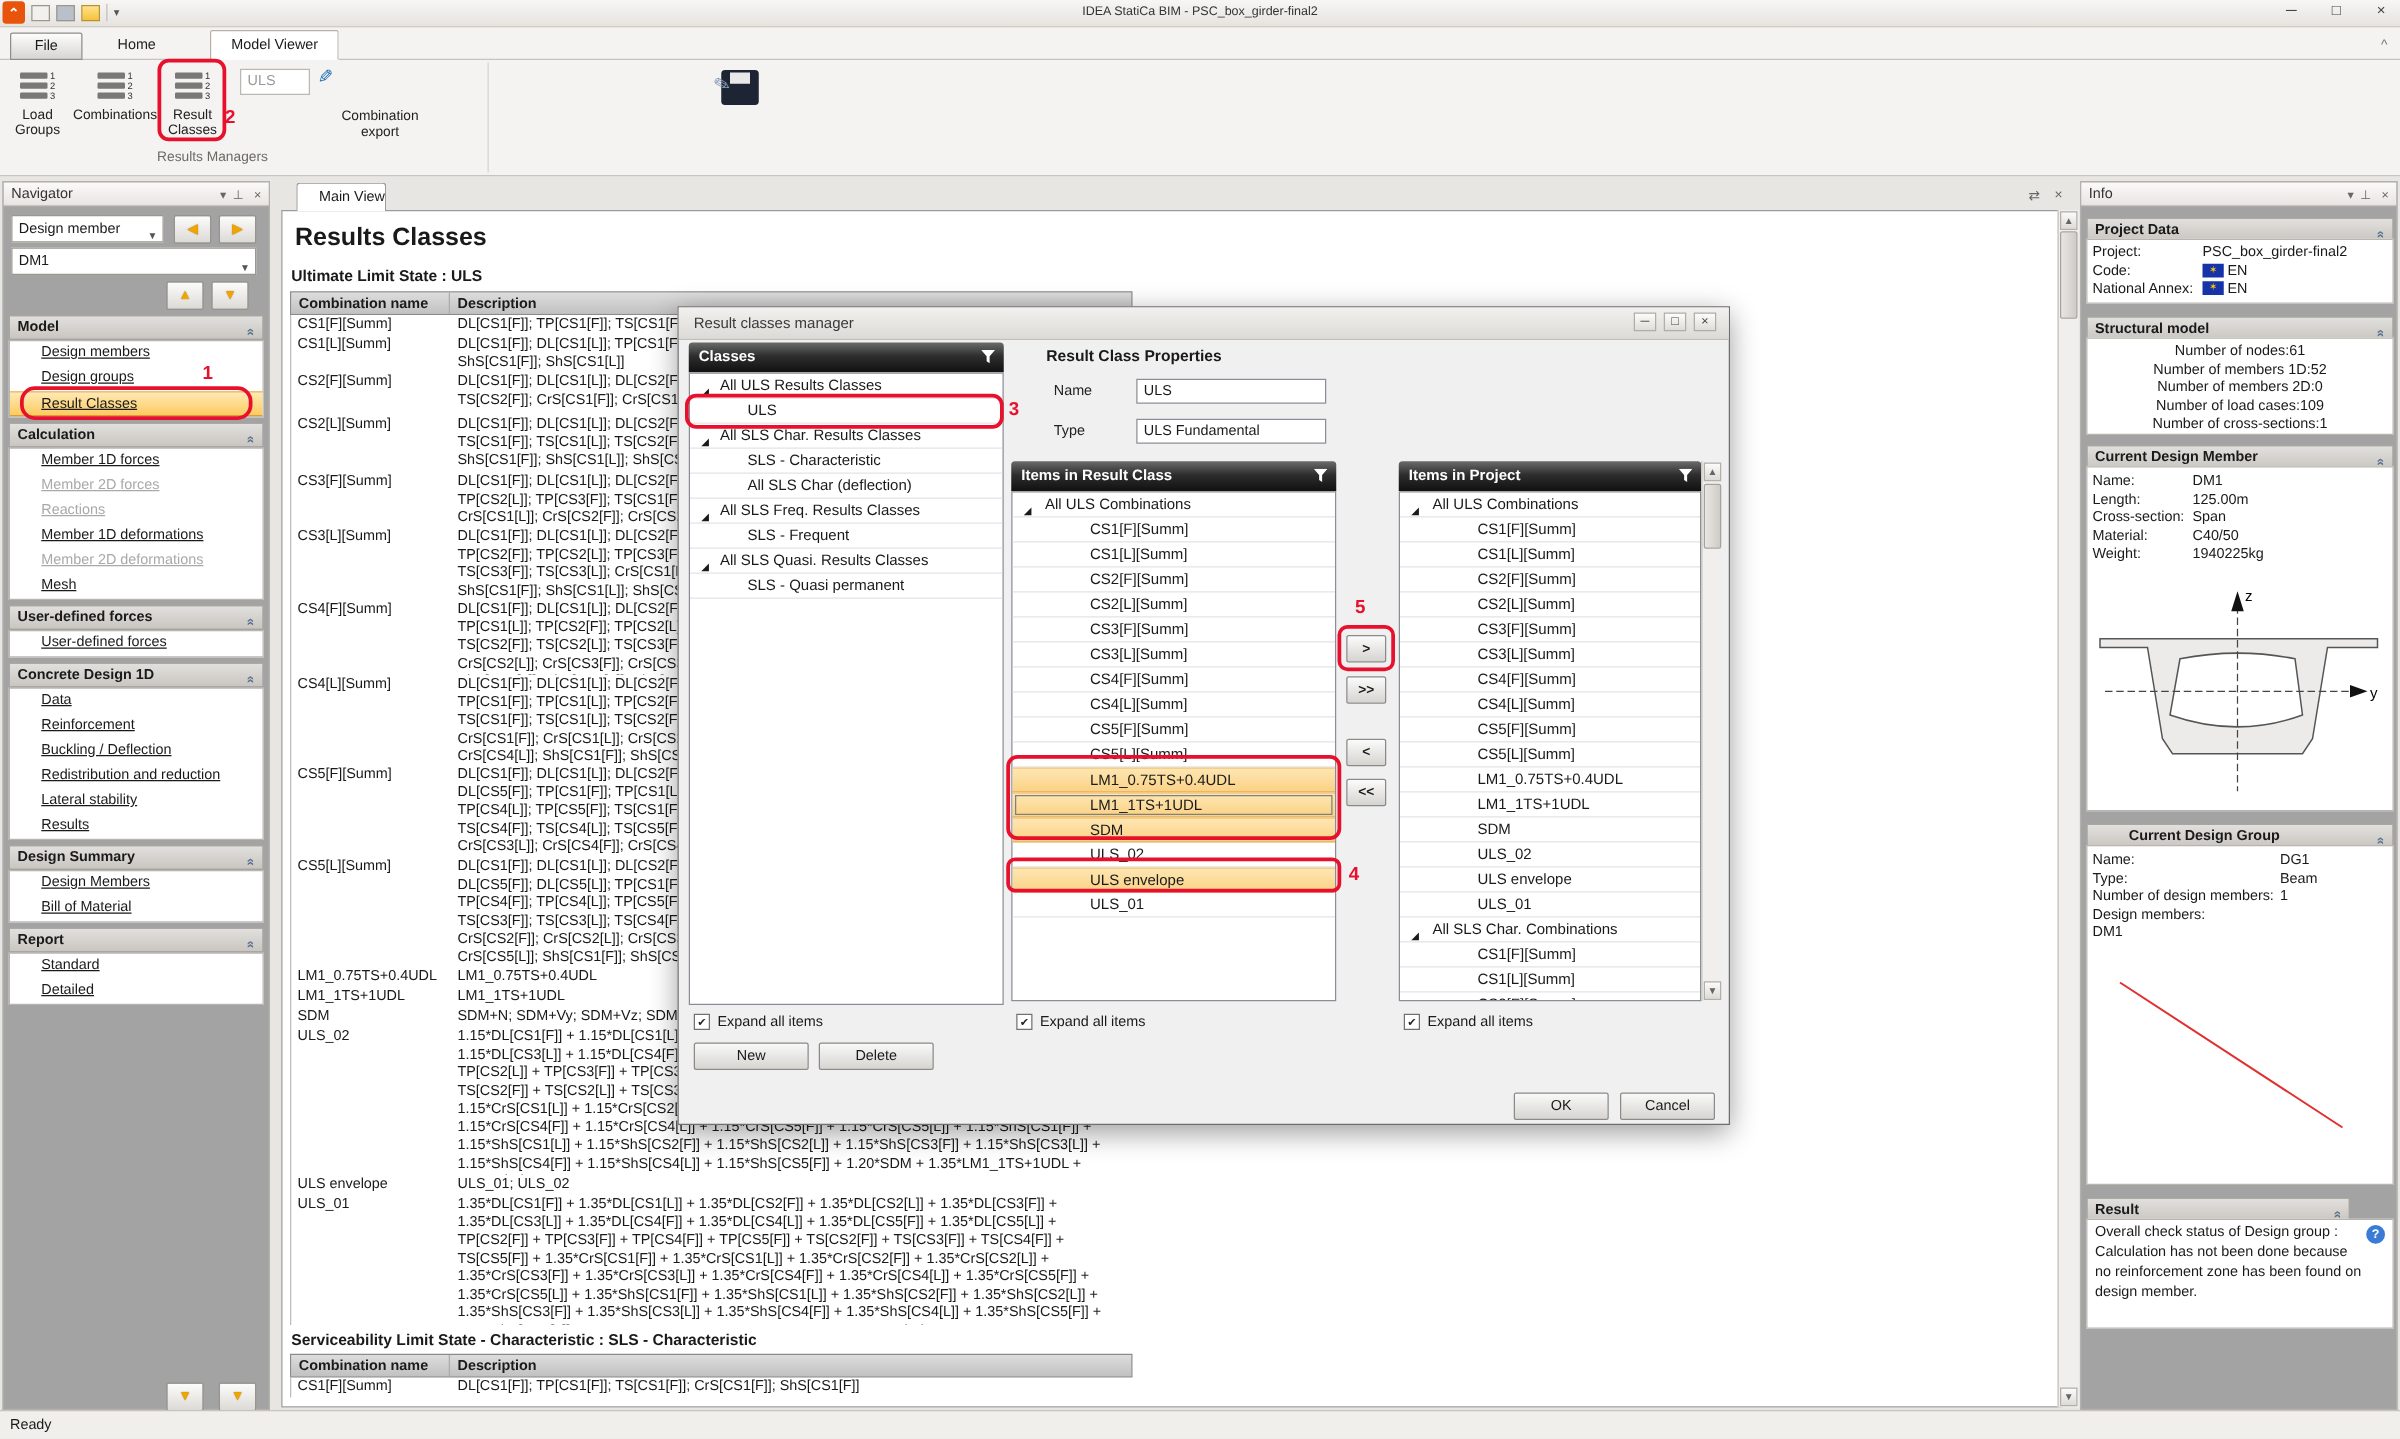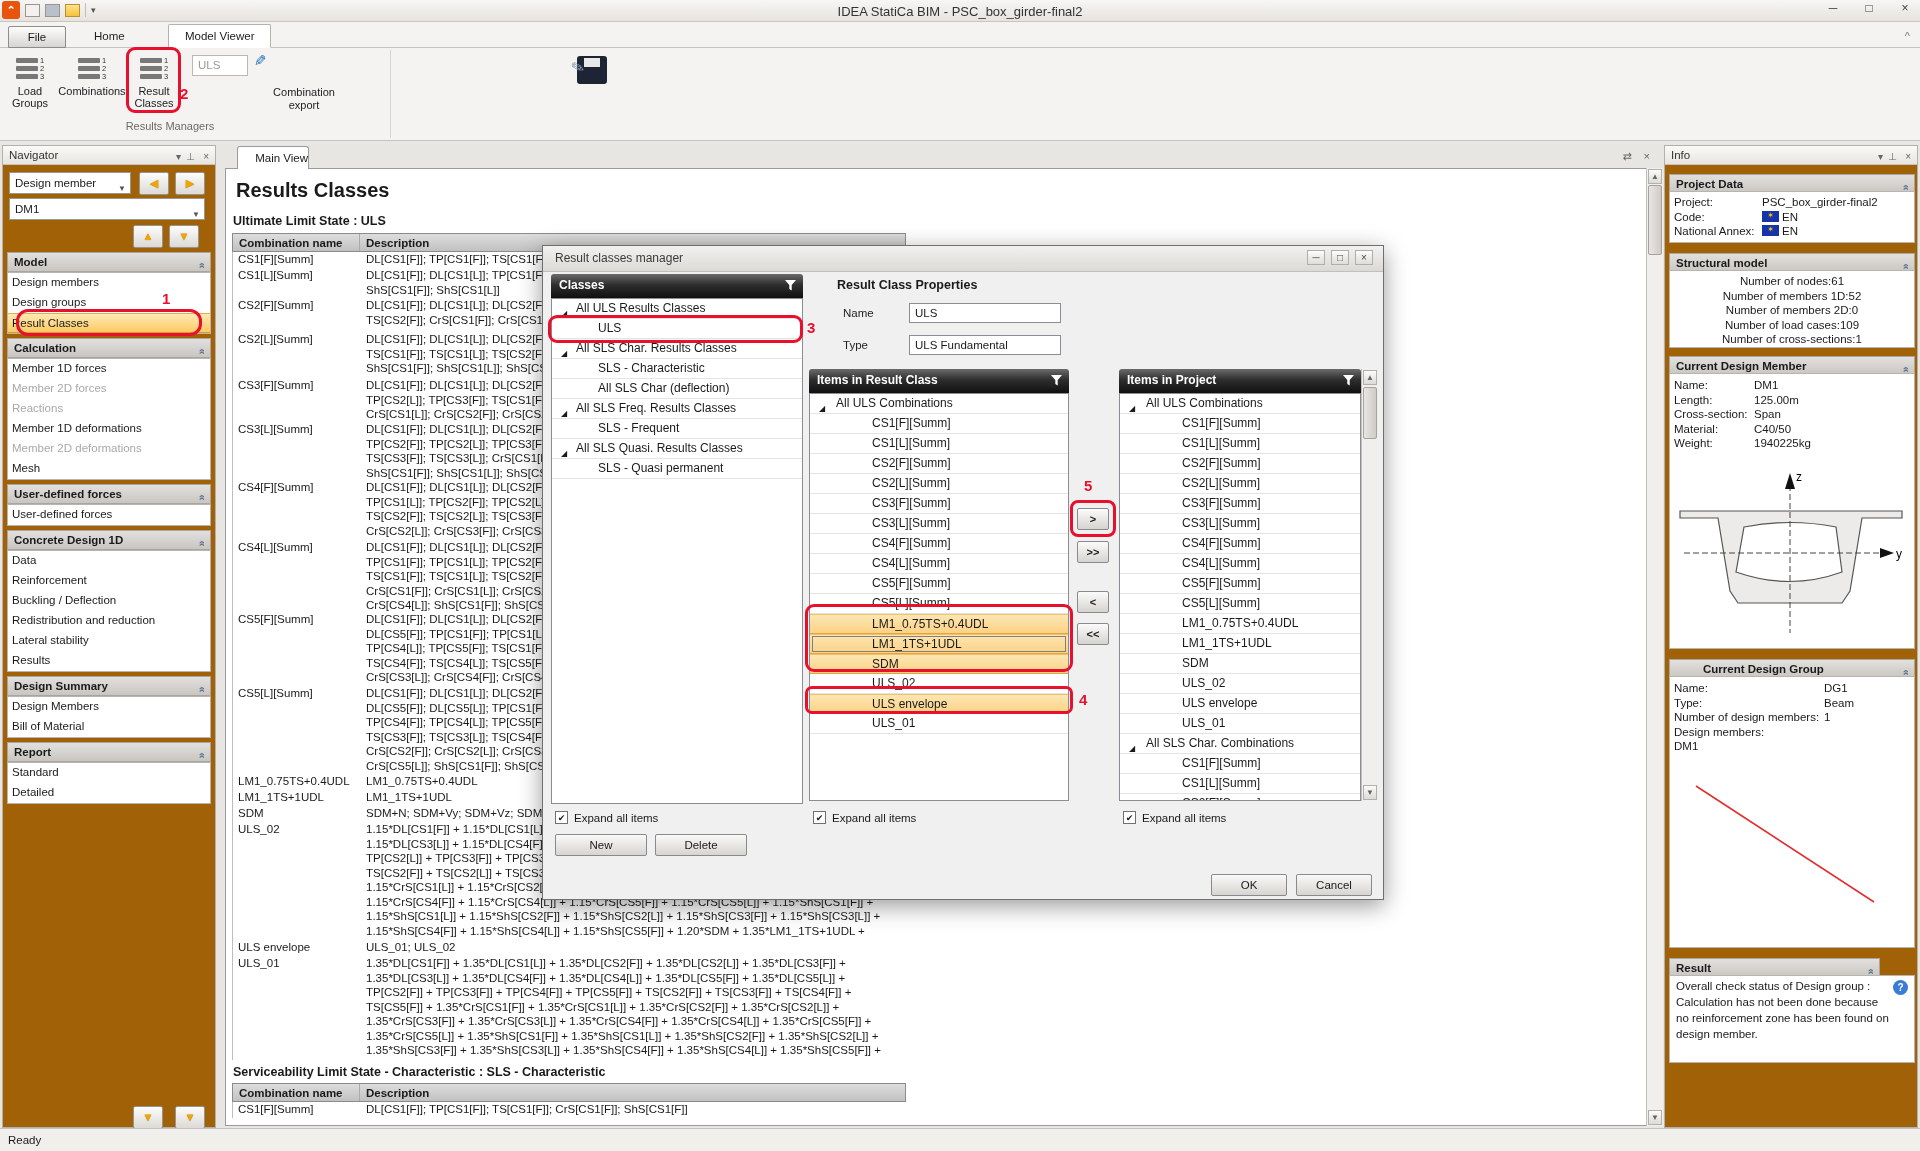--- a/index.html
+++ b/index.html
@@ -13,21 +13,21 @@
     background:linear-gradient(#f7f6f4,#e6e3df); border-bottom:1px solid #c9c6c1; }
   .qat { position:absolute; left:2px; top:1px; display:flex; align-items:center; gap:5px; }
   .logo { width:18px; height:18px; background:#e8540c; border-radius:3px; display:inline-flex;
     align-items:center; justify-content:center; color:#fff; font-weight:bold; font-size:11px; }
   .qicon { width:15px; height:13px; display:inline-block; border:1px solid #9a978f; background:#d8d5cf; }
   .qicon.page { background:#f2f1ee; }
   .qicon.save { background:#b9c0c9; }
   .qicon.folder { background:linear-gradient(#ffe28a,#f5c33c); border-color:#b9922c; }
   .qsep { width:1px; height:14px; background:#c2bfb9; display:inline-block; }
   .qdrop { font-size:9px; color:#555; }
-  .wtitle { position:absolute; left:0; right:0; top:4px; text-align:center; font-size:13px; color:#333; }
+  .wtitle { position:absolute; left:0; right:0; top:4px; text-align:center; font-size:10px; color:#333; }
   .winbtns { position:absolute; right:4px; top:1px; display:flex; gap:14px; color:#444; font-size:12px; }
   .winbtns span { width:22px; text-align:center; cursor:default; }
 
   
   .ribbon { position:absolute; left:0; top:22px; width:1920px; height:119px;
     background:#f4f3f1; border-bottom:1px solid #c7c4bf; }
   .rtabs { position:absolute; left:0; top:2px; width:1920px; height:24px; border-bottom:1px solid #c7c4bf; }
   .tab-file { position:absolute; left:8px; top:2px; width:58px; height:22px; text-align:center; line-height:21px;
     background:linear-gradient(#fdfdfd,#d7d5d2); border:1px solid #8f8d89; border-radius:2px 2px 0 0; }
   .tab-plain { position:absolute; top:2px; height:22px; line-height:21px; padding:0 14px; color:#222; }
@@ -43,30 +43,30 @@
   .uls-field { position:absolute; left:192px; top:7px; width:56px; height:21px; background:#fff;
     border:1px solid #bbb8b3; color:#9a9a9a; line-height:19px; padding-left:5px; font-size:11.5px; }
   .pencil { position:absolute; left:254px; top:4px; font-size:15px; color:#1f6eb5; transform:scaleX(-1); }
   .flop { position:absolute; left:288px; top:4px; width:30px; height:28px; background:#1d2433; border-radius:3px; }
   .flop:before { content:""; position:absolute; left:7px; top:2px; width:16px; height:9px; background:#e8e8e8; }
   .flop:after { content:"✎"; position:absolute; left:-6px; top:2px; color:#8aa0b8; font-size:16px; transform:rotate(-15deg); }
   .grouplabel { position:absolute; left:40px; top:72px; width:260px; text-align:center; color:#6d6a66; font-size:11px; }
   .rsep { position:absolute; left:390px; top:2px; width:1px; height:88px; background:#d8d5d0; }
 
   
-  .panel { position:absolute; background:#a16207; border:1px solid #b4b1ac; }
+  .panel { position:absolute; background:#a3a3a3; border:1px solid #b4b1ac; }
   .panel-h { height:19px; line-height:18px; padding:0 6px; color:#333;
     background:linear-gradient(#fbfaf9,#e8e5e1); border-bottom:1px solid #c6c3be; position:relative; }
   .panel-h .ic { position:absolute; top:2px; color:#666; font-size:10px; }
   .navsec-h, .infosec-h { height:20px; line-height:19px; font-weight:bold; padding:0 6px; position:relative;
     background:linear-gradient(#e2e0dd,#c9c6c1); border:1px solid #a9a6a1; margin:4px 4px 0 4px; font-size:11.5px; }
   .chev { position:absolute; right:6px; top:3px; display:inline-block; transform:rotate(-90deg);
     color:#5a7390; font-size:11px; font-weight:bold; }
   .navsec-b, .infosec-b { background:#fff; border:1px solid #b8b5b0; margin:0 4px; }
-  .navitem { height:20px; line-height:19px; padding-left:4px; cursor:default; }
+  .navitem { height:20px; line-height:19px; padding-left:25px; cursor:default;text-decoration:underline; }
   .navitem.disabled { color:#a9a9a9; }
   .navitem.selected { background:linear-gradient(#ffe9b4,#fccb62); border-top:1px solid #e2ae4a; border-bottom:1px solid #d89d35; }
   .combo { background:#fff; border:1px solid #9a978f; height:22px; line-height:20px; padding-left:5px; position:relative; }
   .combo .da { position:absolute; right:4px; top:6px; font-size:8px; color:#555; }
   .navbtn { position:absolute; width:30px; height:23px; background:linear-gradient(#fcfcfc,#dcdad6);
     border:1px solid #97948e; border-radius:2px; text-align:center; line-height:21px; }
   .gold { color:#f0a500; text-shadow:0 0 1px #8a6200; font-size:11px; }
 
   
   .mainwrap { position:absolute; left:222px; top:145px; width:1440px; height:983px; }

